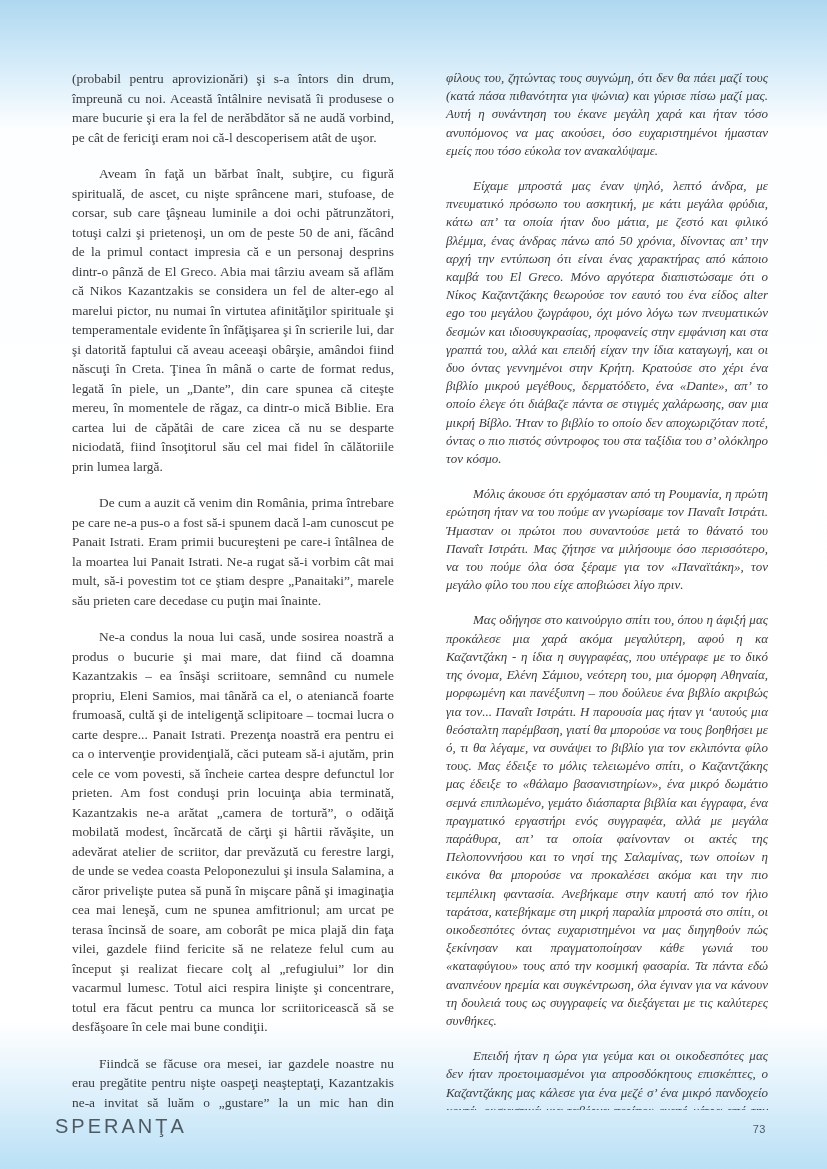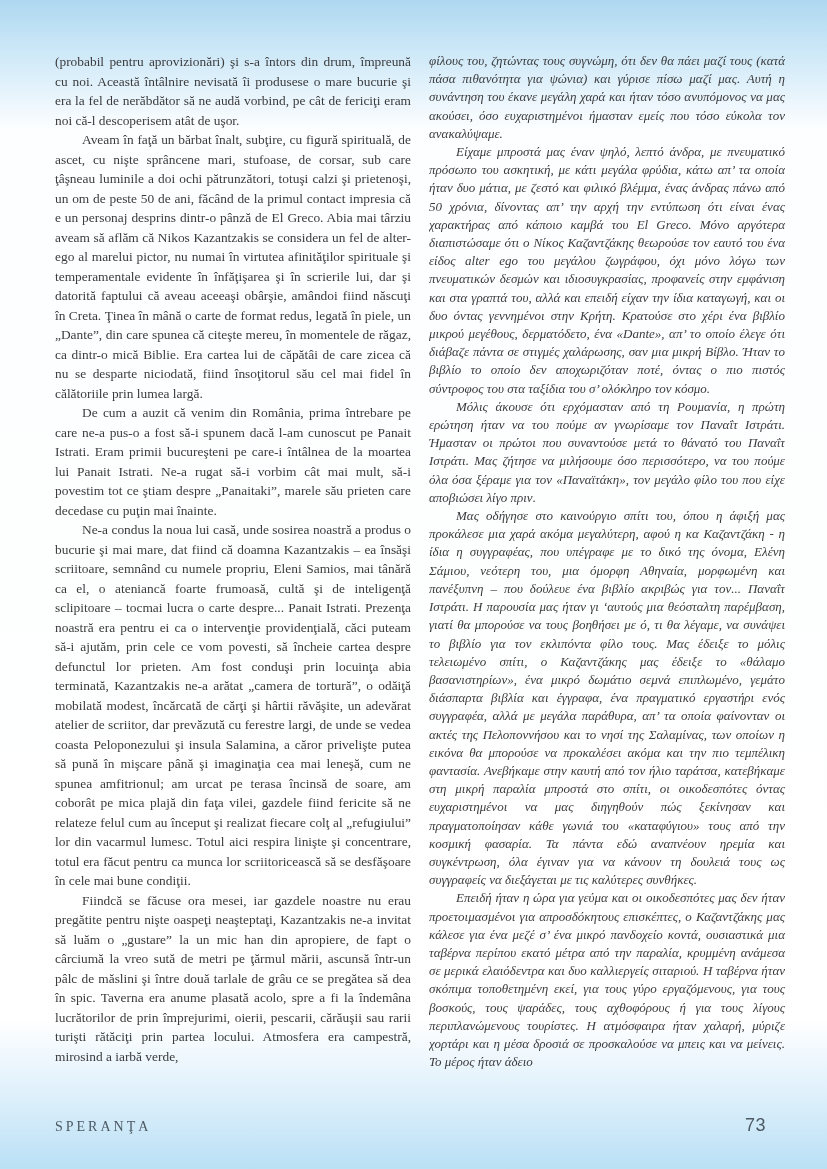--- a/index.html
+++ b/index.html
@@ -21,35 +21,35 @@
     top: 52px;
     height: 1058px;
     overflow: hidden;
     text-align: justify;
     color: var(--body-text, #3b3b3d);
     font-family: "Liberation Serif", "DejaVu Serif", serif;
     hyphens: none;
   }
   .col-left  { left: 55px;  width: 356px; font-size: 13.4px; line-height: 19.5px; }
   .col-right { left: 429px; width: 356px; font-size: 13.0px; line-height: 18.2px; font-style: italic; }
-  .col p { margin: 0; padding: 0; text-indent: 27px; }
+  .col p { margin: 17px; padding: 0; text-indent: 27px; }
   .col p:first-child { text-indent: 0; }
   .footer {
     position: absolute;
     left: 55px;
     top: 1115px;
     width: 711px;
     display: flex;
     justify-content: space-between;
     align-items: baseline;
     font-family: "Liberation Sans", sans-serif;
     color: var(--footer-text, #4d5a64);
   }
-  .journal { font-size: 14px; letter-spacing: 3px; font-family: Liberation Serif, serif; }
-  .pagenum { font-size: 18px; letter-spacing: 0.5px; }
+  .journal { font-size: 20px; letter-spacing: 3px; }
+  .pagenum { font-size: 11px; letter-spacing: 0.5px; }
 </style>
 </head>
 <body>
 
 <div class="page">
   <div class="col col-left" lang="ro">
       <p>(probabil pentru aprovizionări) şi s-a întors din drum, împreună cu noi. Această întâlnire nevisată îi produsese o mare bucurie şi era la fel de nerăbdător să ne audă vorbind, pe cât de fericiţi eram noi că-l descoperisem atât de uşor.</p>
       <p>Aveam în faţă un bărbat înalt, subţire, cu figură spirituală, de ascet, cu nişte sprâncene mari, stufoase, de corsar, sub care ţâşneau luminile a doi ochi pătrunzători, totuşi calzi şi prietenoşi, un om de peste 50 de ani, făcând de la primul contact impresia că e un personaj desprins dintr-o pânză de El Greco. Abia mai târziu aveam să aflăm că Nikos Kazantzakis se considera un fel de alter-ego al marelui pictor, nu numai în virtutea afinităţilor spirituale şi temperamentale evidente în înfăţişarea şi în scrierile lui, dar şi datorită faptului că aveau aceeaşi obârşie, amândoi fiind născuţi în Creta. Ţinea în mână o carte de format redus, legată în piele, un „Dante”, din care spunea că citeşte mereu, în momentele de răgaz, ca dintr-o mică Biblie. Era cartea lui de căpătâi de care zicea că nu se desparte niciodată, fiind însoţitorul său cel mai fidel în călătoriile prin lumea largă.</p>
       <p>De cum a auzit că venim din România, prima întrebare pe care ne-a pus-o a fost să-i spunem dacă l-am cunoscut pe Panait Istrati. Eram primii bucureşteni pe care-i întâlnea de la moartea lui Panait Istrati. Ne-a rugat să-i vorbim cât mai mult, să-i povestim tot ce ştiam despre „Panaitaki”, marele său prieten care decedase cu puţin mai înainte.</p>
       <p>Ne-a condus la noua lui casă, unde sosirea noastră a produs o bucurie şi mai mare, dat fiind că doamna Kazantzakis – ea însăşi scriitoare, semnând cu numele propriu, Eleni Samios, mai tânără ca el, o ateniancă foarte frumoasă, cultă şi de inteligenţă sclipitoare – tocmai lucra o carte despre... Panait Istrati. Prezenţa noastră era pentru ei ca o intervenţie providenţială, căci puteam să-i ajutăm, prin cele ce vom povesti, să încheie cartea despre defunctul lor prieten. Am fost conduşi prin locuinţa abia terminată, Kazantzakis ne-a arătat „camera de tortură”, o odăiţă mobilată modest, încărcată de cărţi şi hârtii răvăşite, un adevărat atelier de scriitor, dar prevăzută cu ferestre largi, de unde se vedea coasta Peloponezului şi insula Salamina, a căror privelişte putea să pună în mişcare până şi imaginaţia cea mai leneşă, cum ne spunea amfitrionul; am urcat pe terasa încinsă de soare, am coborât pe mica plajă din faţa vilei, gazdele fiind fericite să ne relateze felul cum au început şi realizat fiecare colţ al „refugiului” lor din vacarmul lumesc. Totul aici respira linişte şi concentrare, totul era făcut pentru ca munca lor scriitoricească să se desfăşoare în cele mai bune condiţii.</p>

